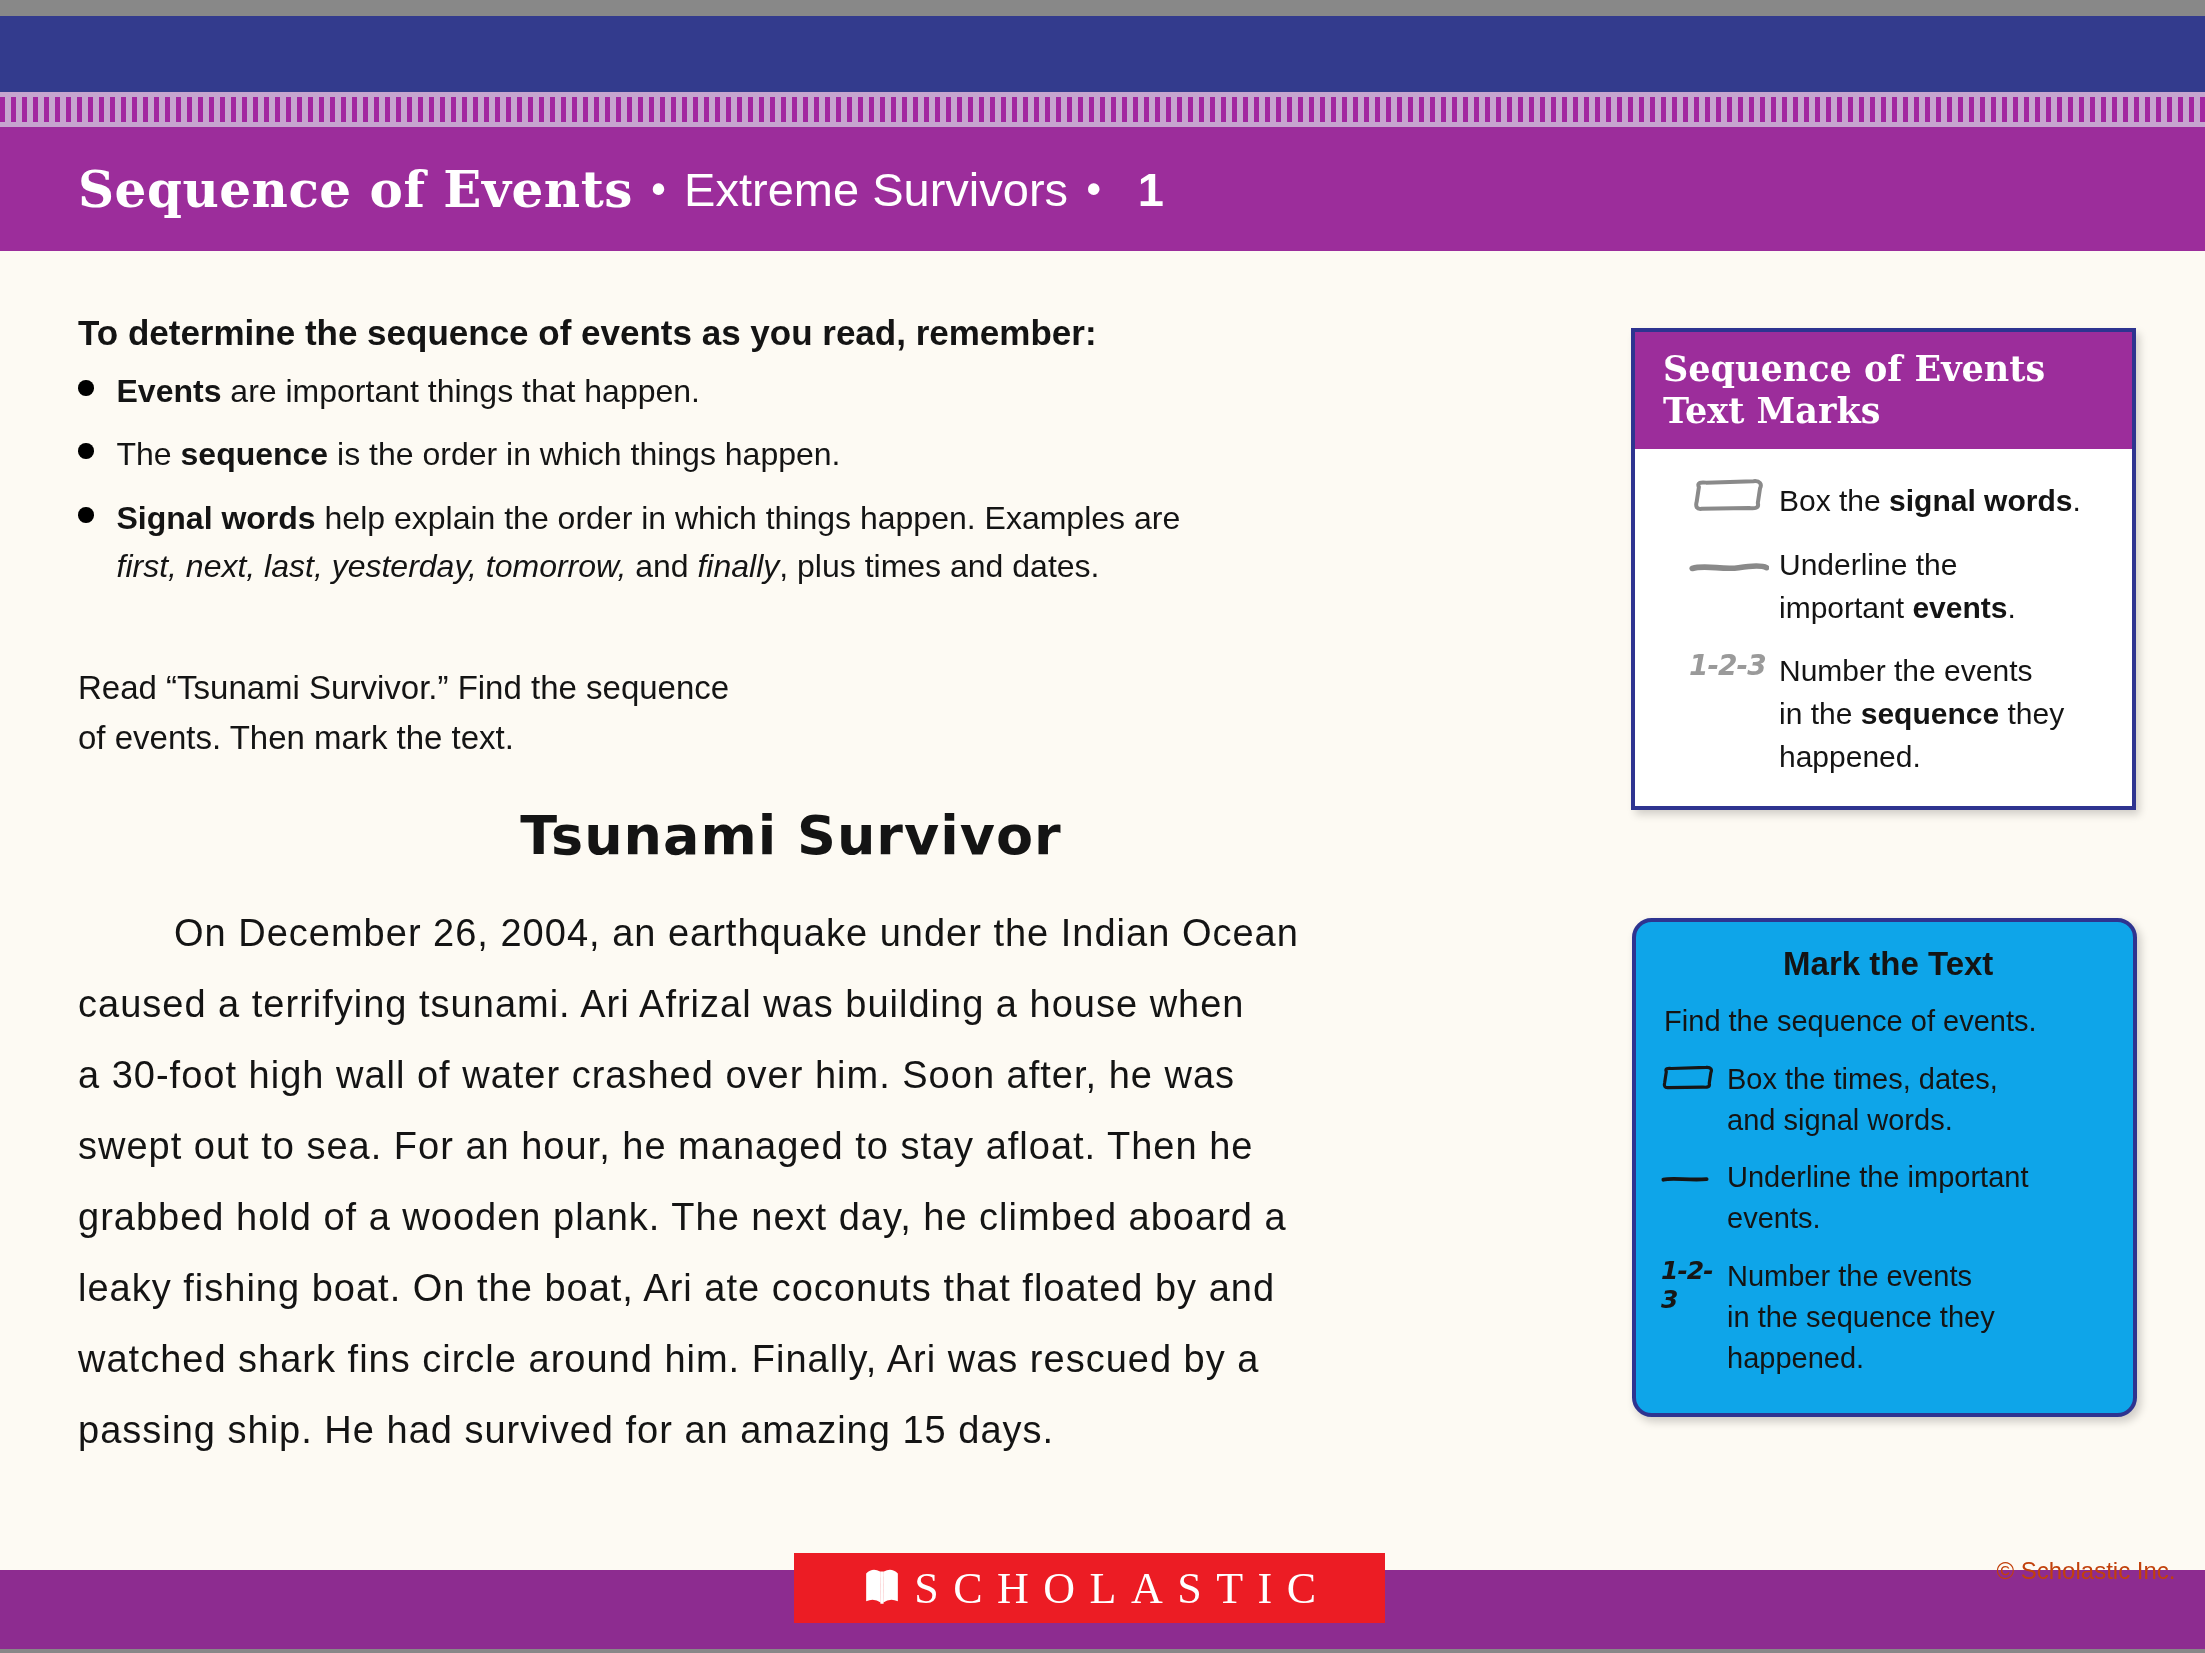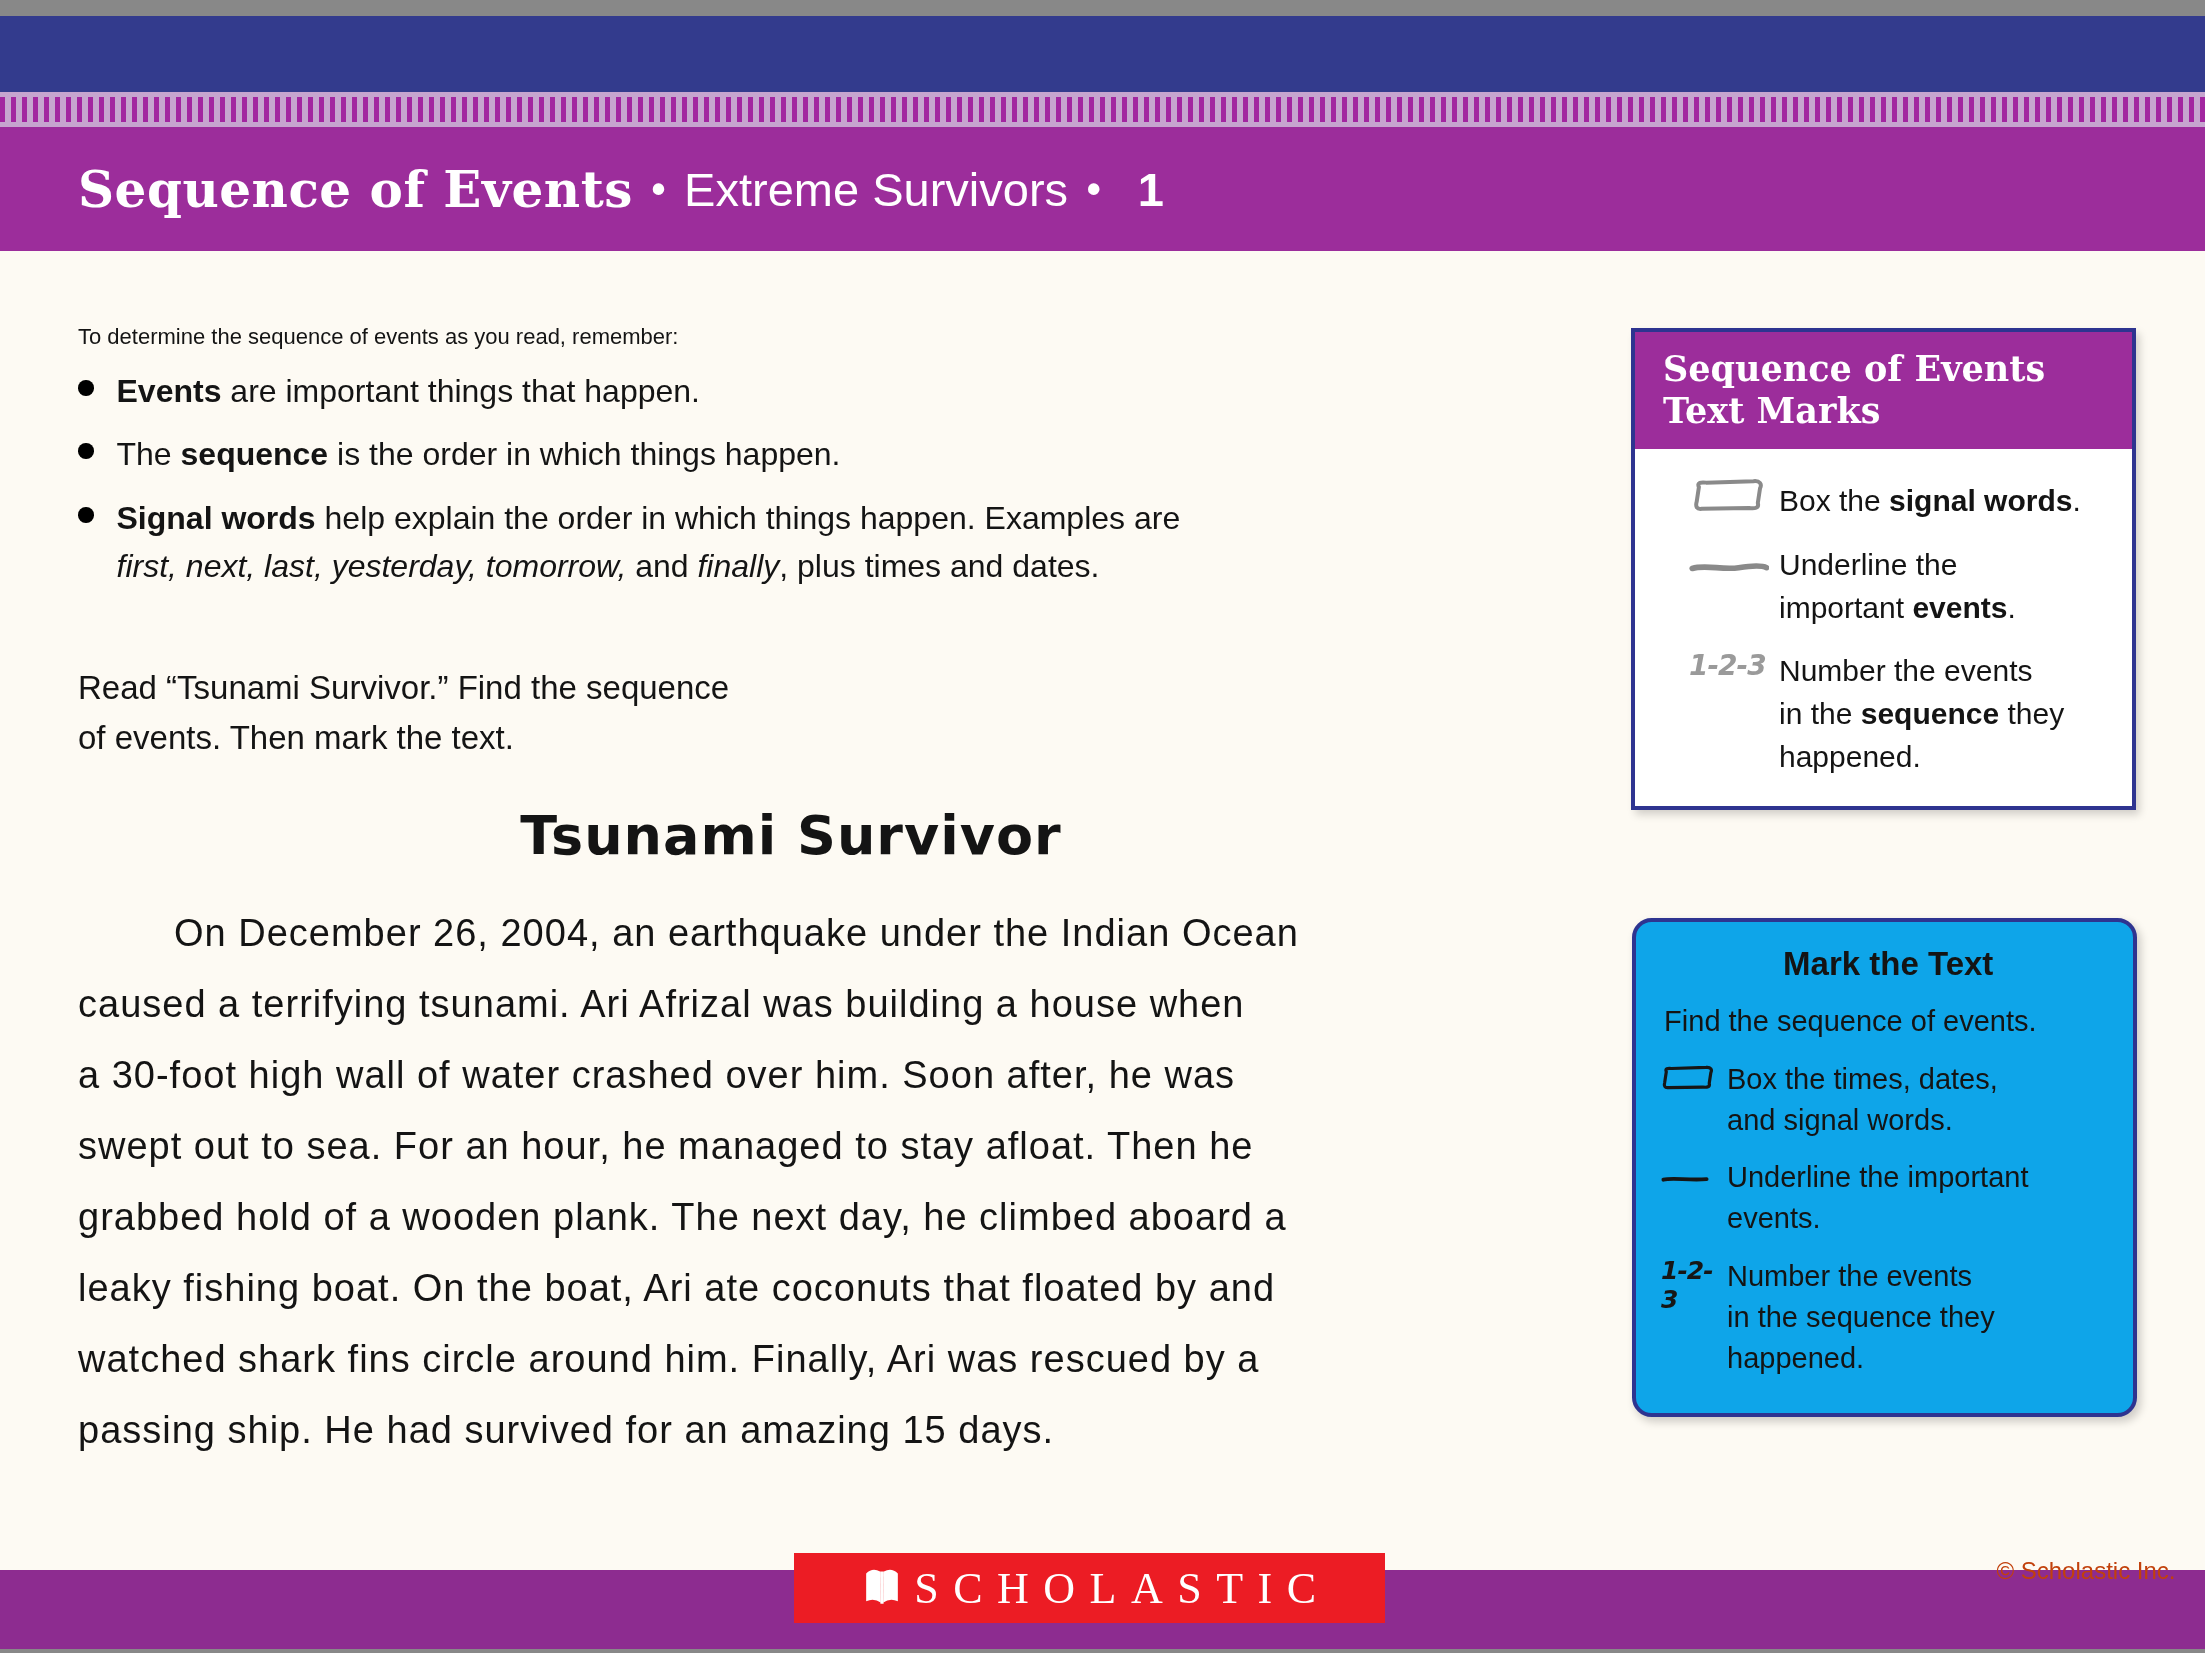--- a/index.html
+++ b/index.html
@@ -19,21 +19,21 @@
   .band-title {
     position:absolute; top:111px; left:0; width:100%; height:124px;
     background:#9C2D9B; color:#fff; display:flex; align-items:center; padding-left:78px;
   }
   .title-main { font-family:"DejaVu Serif", serif; font-weight:bold; font-size:50px; letter-spacing:0.5px; }
   .title-sep  { font-size:40px; margin:0 18.6px; font-weight:bold; }
   .title-sub  { font-size:47px; font-weight:normal; letter-spacing:0px; }
   .title-num  { font-size:47px; font-weight:bold; margin-left:18.6px; }
 
   
-  .intro-heading { position:absolute; left:78px; top:308px; font-size:22px; font-weight:normal; }
+  .intro-heading { position:absolute; left:78px; top:297px; font-size:35px; font-weight:bold; }
   .bullet { position:absolute; left:78px; display:flex; align-items:flex-start; }
   .bullet.b1 { top:351px; } .bullet.b2 { top:414px; } .bullet.b3 { top:478px; }
   .dot { width:15.5px; height:15.5px; border-radius:50%; background:#000; margin-top:13.4px; flex:none; }
   .bullet-text { margin-left:23px; font-size:32px; line-height:48px; }
   .instruction { position:absolute; left:78px; top:647px; font-size:33px; font-weight:normal; line-height:50px; }
 
   
   .passage-title {
     position:absolute; left:78px; top:788px; width:1426px; text-align:center;
     font-family:"DejaVu Sans", sans-serif; font-weight:bold; font-size:54px; letter-spacing:1px;

